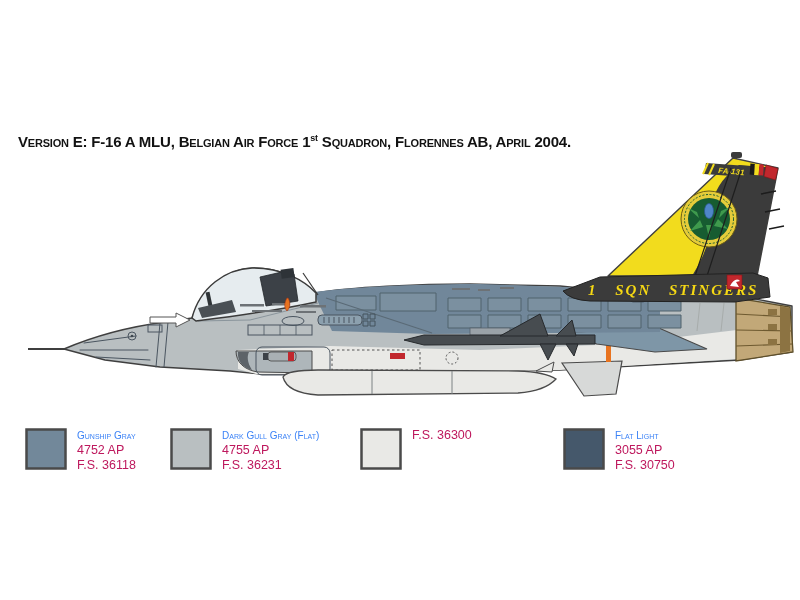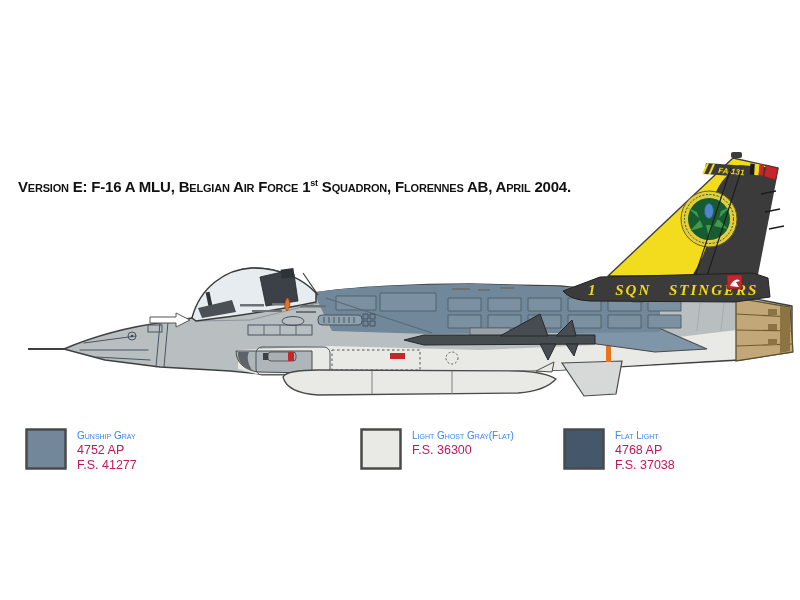--- a/index.html
+++ b/index.html
@@ -3,21 +3,21 @@
 <meta charset="utf-8">
 <style>
   html,body{margin:0;padding:0;}
   body{
     width:800px;height:600px;position:relative;background:#ffffff;
     font-family:"Liberation Sans", sans-serif;overflow:hidden;
   }
   .title{
     position:absolute;left:18px;top:133px;width:760px;
     font-weight:bold;font-size:15px;letter-spacing:-0.2px;
-    font-variant:small-caps;color:#121212;white-space:nowrap;margin-top:45px;
+    font-variant:small-caps;color:#121212;white-space:nowrap;
   }
   .title sup{font-variant:normal;font-size:9px;font-weight:bold;vertical-align:super;}
   .aircraft-svg{position:absolute;left:0;top:150px;width:800px;height:272px;}
   
   .c-gull{fill:var(--dark-gull-gray);}
   .c-ghost{fill:var(--light-ghost-gray);}
   .c-gunship{fill:var(--gunship-gray);}
   .c-dark{fill:var(--tail-dark);}
   .c-yellow{fill:var(--tail-yellow);}
   .c-tan{fill:var(--nozzle-tan);}
@@ -172,35 +172,44 @@
 </svg>
 
 <div class="legend">
   <div class="legend-item" style="left:25px">
     <svg class="swatch-svg" viewBox="0 0 42 42">
       <rect x="1.5" y="1.5" width="39" height="39" stroke="#4a4a4a" stroke-width="2.5" fill="#72889a"></rect>
     </svg>
     <div class="legend-text">
       <div class="legend-name">Gunship Gray</div>
       <div class="legend-code">4752 AP</div>
-      <div class="legend-fs">F.S. 41277</div>
+      <div class="legend-fs">F.S. 36118</div>
+    </div>
+  </div>
+  <div class="legend-item" style="left:170px">
+    <svg class="swatch-svg" viewBox="0 0 42 42">
+      <rect x="1.5" y="1.5" width="39" height="39" stroke="#4a4a4a" stroke-width="2.5" fill="#b9bfc1"></rect>
+    </svg>
+    <div class="legend-text">
+      <div class="legend-name">Dark Gull Gray (Flat)</div>
+      <div class="legend-code">4755 AP</div>
+      <div class="legend-fs">F.S. 36231</div>
     </div>
   </div>
   <div class="legend-item" style="left:360px">
     <svg class="swatch-svg" viewBox="0 0 42 42">
       <rect x="1.5" y="1.5" width="39" height="39" stroke="#4a4a4a" stroke-width="2.5" fill="#e9e9e6"></rect>
     </svg>
     <div class="legend-text">
-      <div class="legend-name">Light Ghost Gray(Flat)</div>
       <div class="legend-fs">F.S. 36300</div>
     </div>
   </div>
   <div class="legend-item" style="left:563px">
     <svg class="swatch-svg" viewBox="0 0 42 42">
       <rect x="1.5" y="1.5" width="39" height="39" stroke="#4a4a4a" stroke-width="2.5" fill="#45586b"></rect>
     </svg>
     <div class="legend-text">
       <div class="legend-name">Flat Light</div>
-      <div class="legend-code">4768 AP</div>
-      <div class="legend-fs">F.S. 37038</div>
+      <div class="legend-code">3055 AP</div>
+      <div class="legend-fs">F.S. 30750</div>
     </div>
   </div>
 </div>
 
 </body></html>

